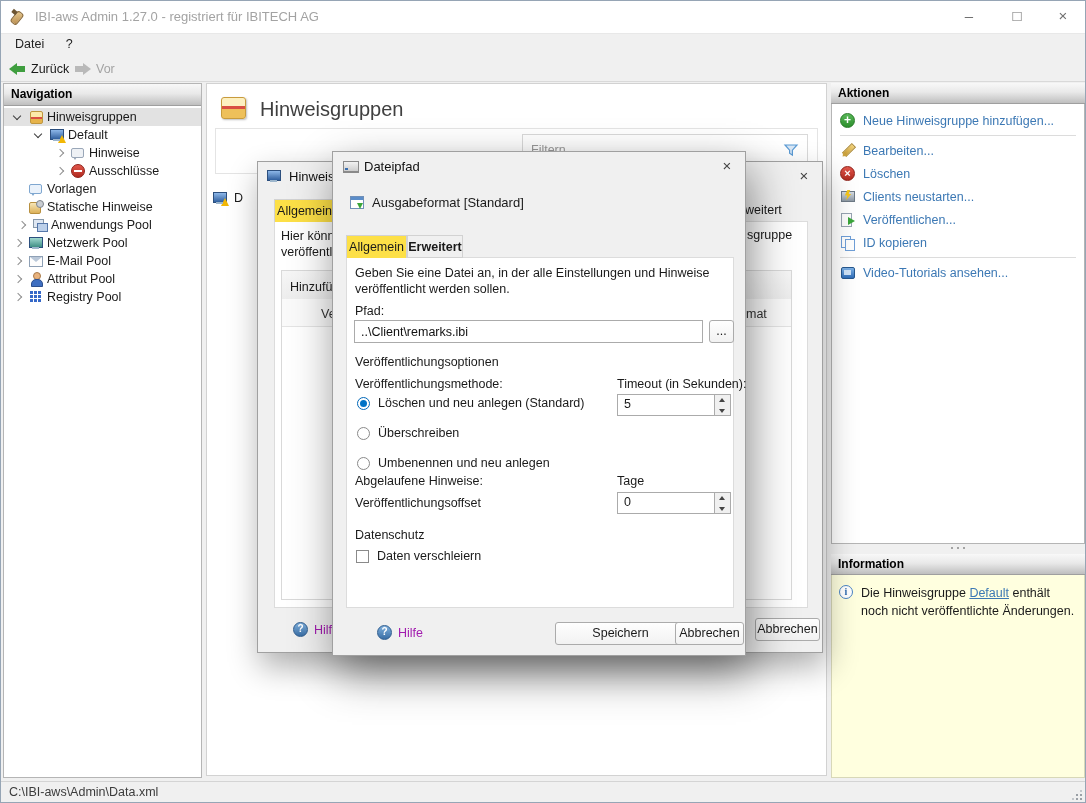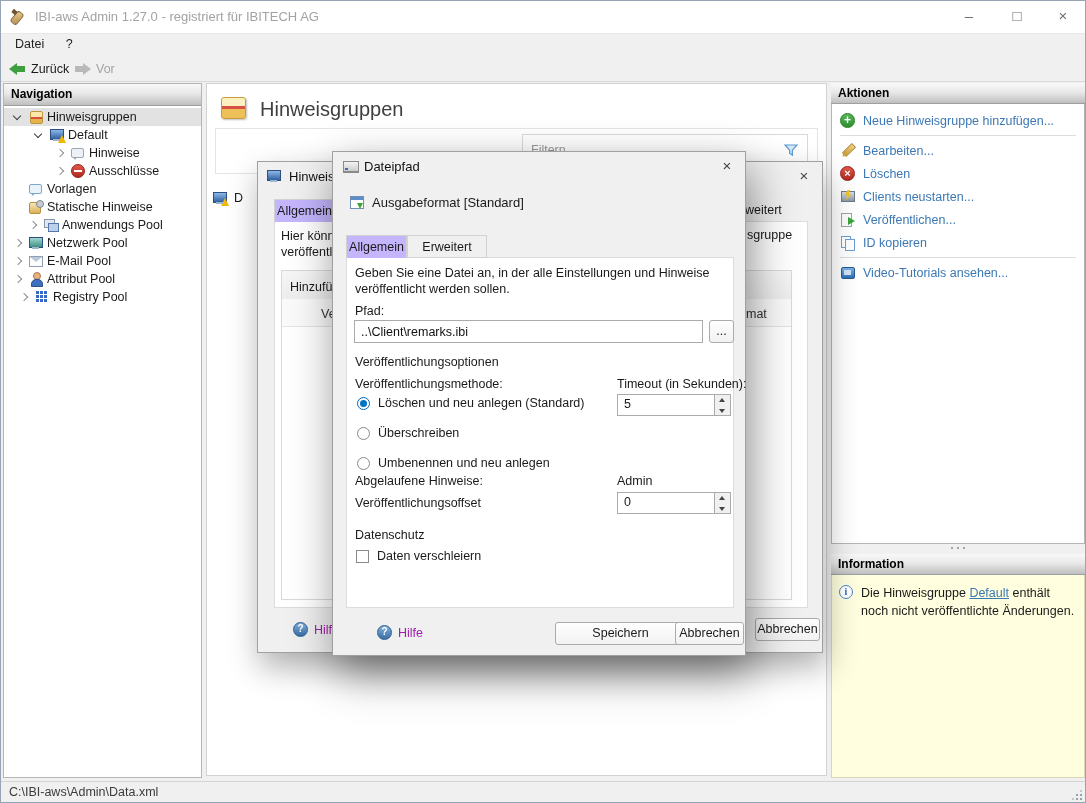--- a/index.html
+++ b/index.html
@@ -126,21 +126,21 @@
         box-shadow:-4px 0 #9aa0a6,0 -4px #9aa0a6,-8px 0 #c3c7cb,0 -8px #c3c7cb,-4px -4px #9aa0a6;}
 
   
   .dialog{position:absolute;background:#f0f0f0;border:1px solid #a0a0a0;box-sizing:border-box;}
   .dlg-bg{left:256px;top:160px;width:566px;height:492px;box-shadow:3px 14px 30px rgba(0,0,0,.32);}
   .dlg-front{left:331px;top:150px;width:414px;height:505px;box-shadow:5px 18px 42px rgba(0,0,0,.45);z-index:5;}
   .dlg-title{position:absolute;left:0;top:0;right:0;height:29px;}
   .dlg-title-text{position:absolute;left:31px;top:7px;font-size:13px;color:#111;white-space:nowrap;}
   .dlg-close{position:absolute;right:8px;top:4px;width:20px;height:20px;text-align:center;line-height:20px;font-size:15px;color:#444;cursor:pointer;}
   .tab{position:absolute;height:23px;line-height:22px;text-align:center;border:1px solid #d2d2d2;background:#f0f0f0;box-sizing:border-box;z-index:2;}
-  .tab.active{background:#c4b5fd;border-bottom:none;}
+  .tab.active{background:#fde047;border-bottom:none;}
   .tab-panel{position:absolute;background:#fff;border:1px solid #dcdcdc;box-sizing:border-box;z-index:1;}
   .dlg-heading{position:absolute;display:flex;gap:7px;align-items:center;font-size:13px;}
   .btn{position:absolute;background:linear-gradient(#fefefe,#f2f2f2);border:1px solid #ababab;border-radius:3px;text-align:center;line-height:21px;font-size:12.5px;box-sizing:border-box;cursor:pointer;}
   .help-link{position:absolute;display:flex;gap:5px;align-items:center;color:#a21caf;cursor:pointer;padding-left:30px;}
   .bold{font-weight:normal;}
   .field{position:absolute;border:1px solid #ababab;background:#fff;box-sizing:border-box;display:flex;align-items:center;}
   .field input{flex:1;border:none;outline:none;font-family:inherit;font-size:12.5px;padding:0 6px;background:transparent;color:#111;}
   .spinner{position:absolute;border:1px solid #ababab;background:#fff;box-sizing:border-box;}
   .spin-val{position:absolute;left:6px;top:2px;}
   .spin-btns{position:absolute;right:0;top:0;bottom:0;width:15px;border-left:1px solid #ababab;}
@@ -216,41 +216,41 @@
         <div class="nav-row" style="padding-left: 6px;">
           <span class="chev"></span>
           <span class="ticon i-template"></span>
           <span>Vorlagen</span>
         </div>
         <div class="nav-row" style="padding-left: 6px;">
           <span class="chev"></span>
           <span class="ticon i-static-notice"></span>
           <span>Statische Hinweise</span>
         </div>
-        <div class="nav-row" style="padding-left: 21px;">
+        <div class="nav-row" style="padding-left: 10px;">
           <span class="chev col"></span>
           <span class="ticon i-app-pool"></span>
           <span>Anwendungs Pool</span>
         </div>
         <div class="nav-row" style="padding-left: 6px;">
           <span class="chev col"></span>
           <span class="ticon i-network-pool"></span>
           <span>Netzwerk Pool</span>
         </div>
         <div class="nav-row" style="padding-left: 6px;">
           <span class="chev col"></span>
           <span class="ticon i-email-pool"></span>
           <span>E-Mail Pool</span>
         </div>
         <div class="nav-row" style="padding-left: 6px;">
           <span class="chev col"></span>
           <span class="ticon i-attribute-pool"></span>
           <span>Attribut Pool</span>
         </div>
-        <div class="nav-row" style="padding-left: 12px;">
+        <div class="nav-row" style="padding-left: 6px;">
           <span class="chev col"></span>
           <span class="ticon i-registry-pool"></span>
           <span>Registry Pool</span>
         </div>
       </div>
   </div>
 
   <div class="mainpanel">
     <span class="main-title-icon"></span>
     <span class="main-title">Hinweisgruppen</span>
@@ -346,21 +346,21 @@
     <div class="dlg-title">
       <span class="ticon i-drive" style="position:absolute;left:10px;top:6px;"></span>
       <span class="dlg-title-text">Dateipfad</span>
       <span class="dlg-close">×</span>
     </div>
     <div class="dlg-heading" style="left:16px;top:42px;">
       <span class="ticon i-output-format"></span>
       <span>Ausgabeformat [Standard]</span>
     </div>
     <div class="tab active" style="left:13px;top:83px;width:61px;">Allgemein</div>
-    <div class="tab" style="left:74px;top:83px;width:80px;">Erweitert</div>
+    <div class="tab" style="left:74px;top:83px;width:56px;font-weight:bold;">Erweitert</div>
     <div class="tab-panel" style="left:13px;top:105px;width:388px;height:351px;"></div>
 
     <div class="lbl" style="left:22px;top:113px;width:370px;white-space:normal;line-height:1.3;z-index:3;">Geben Sie eine Datei an, in der alle Einstellungen und Hinweise veröffentlicht werden sollen.</div>
     <span class="lbl" style="left:22px;top:152px;z-index:3;">Pfad:</span>
     <div class="field" style="left:21px;top:168px;width:349px;height:23px;z-index:3;">
       <input type="text" value="..\Client\remarks.ibi" style="">
     </div>
     <div class="btn" style="left:376px;top:168px;width:25px;height:23px;z-index:3;">...</div>
 
     <span class="lbl bold" style="left:22px;top:203px;z-index:3;">Veröffentlichungsoptionen</span>
@@ -384,21 +384,21 @@
 
     <div class="spinner" style="left:284px;top:242px;width:114px;height:22px;z-index:3;">
       <span class="spin-val">5</span>
       <span class="spin-btns">
           <span class="spin-up"></span>
           <span class="spin-down"></span>
         </span>
     </div>
 
     <span class="lbl" style="left:22px;top:322px;z-index:3;">Abgelaufene Hinweise:</span>
-    <span class="lbl" style="left:284px;top:322px;z-index:3;">Admin</span>
+    <span class="lbl" style="left:284px;top:322px;z-index:3;">Tage</span>
     <span class="lbl" style="left:22px;top:344px;z-index:3;">Veröffentlichungsoffset</span>
     <div class="spinner" style="left:284px;top:340px;width:114px;height:22px;z-index:3;">
       <span class="spin-val">0</span>
       <span class="spin-btns">
           <span class="spin-up"></span>
           <span class="spin-down"></span>
         </span>
     </div>
 
     <span class="lbl bold" style="left:22px;top:376px;z-index:3;">Datenschutz</span>

